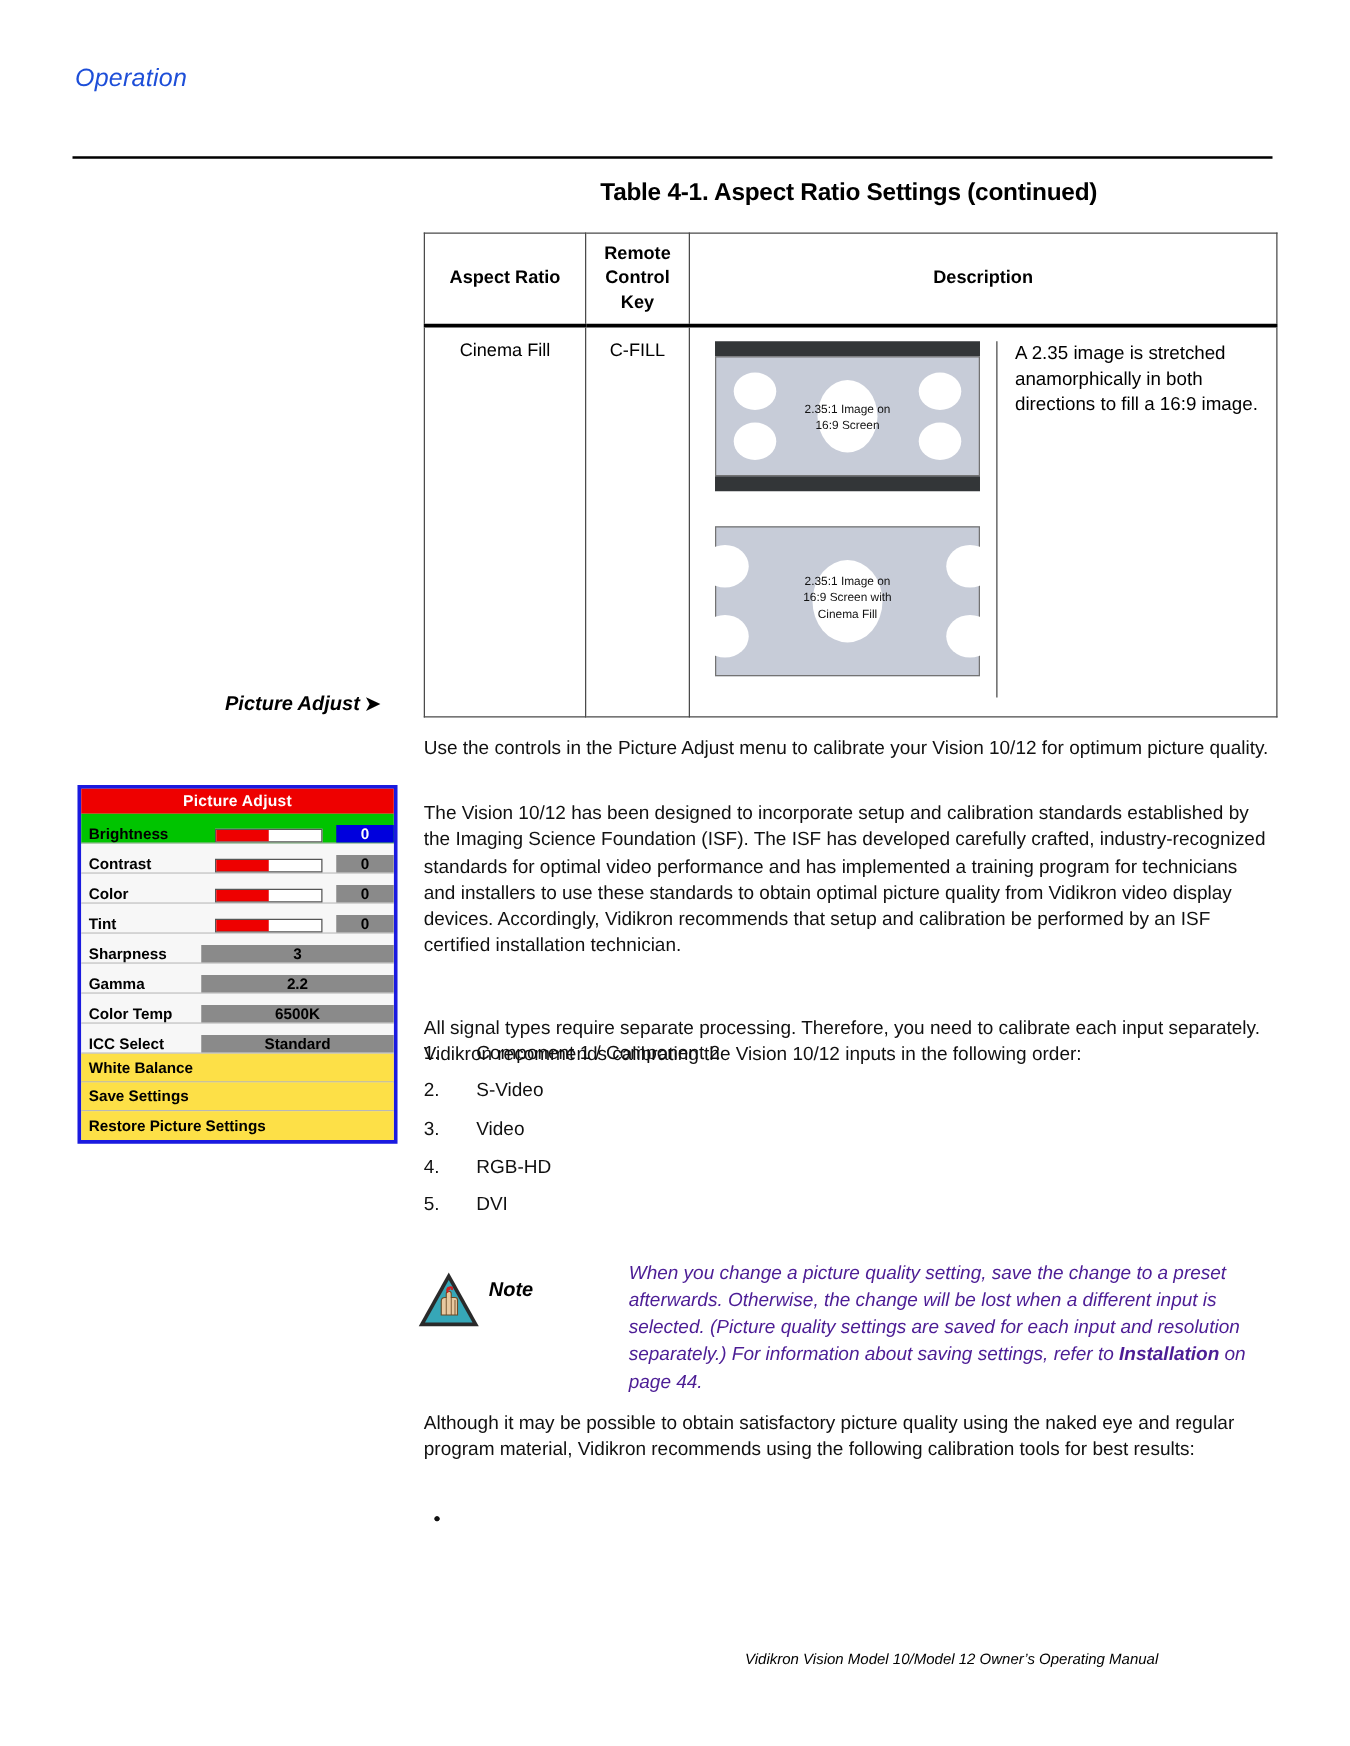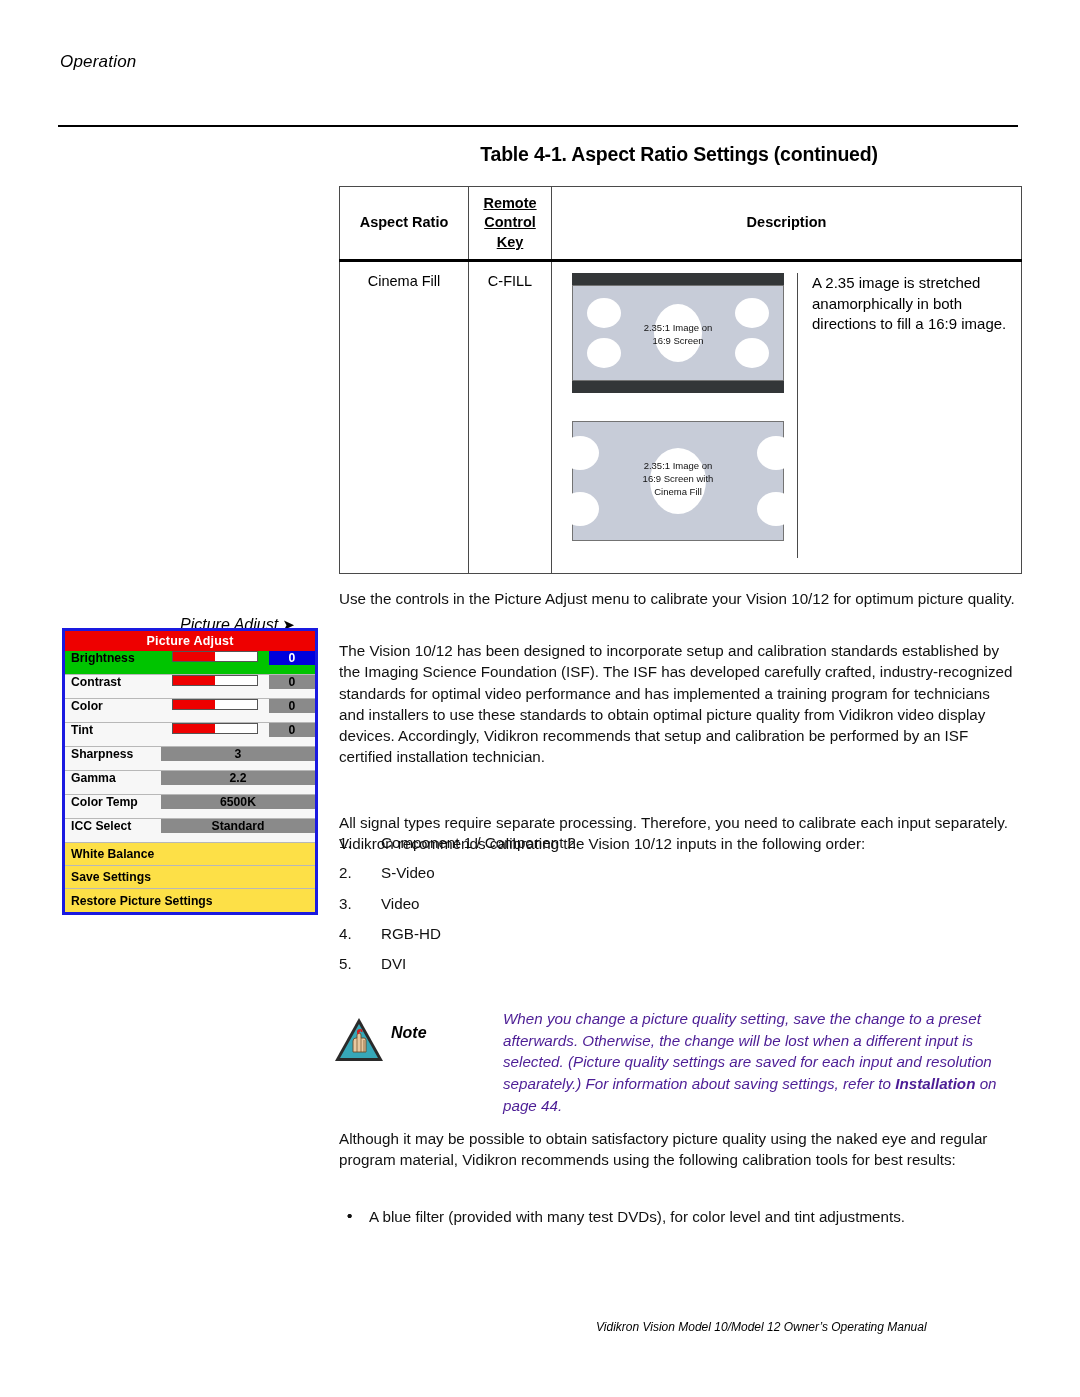--- a/index.html
+++ b/index.html
@@ -15,22 +15,22 @@
     color: #000000;
     overflow: hidden;
   }
 
   
   .running-head {
     position: absolute;
     left: 60px;
     top: 52px;
     font-style: italic;
-    font-size: 17px;
-    color: #000000;
+    font-size: 20px;
+    color: #1d4ed8;
     letter-spacing: .2px;
   }
   .head-rule {
     position: absolute;
     left: 58px;
     top: 125px;
     width: 960px;
     height: 0;
     border-top: 2.5px solid #000;
   }
@@ -62,21 +62,21 @@
   .tbl thead th {
     font-size: 14.5px;
     font-weight: bold;
     text-align: center;
     vertical-align: middle;
     height: 72px;
     line-height: 1.32;
     border-bottom: 3px solid #000;
   }
   .c-ar  { width: 128px; }
-  .c-key { width: 82px; text-decoration: underline; }
+  .c-key { width: 82px; }
   .c-desc{ width: 469px; }
   .tbl tbody td {
     font-size: 14.5px;
     text-align: center;
     padding-top: 11px;
     height: 300px;
   }
   .desc-cell {
     text-align: left !important;
     padding-left: 0 !important;
@@ -139,23 +139,23 @@
     font-size: 9.5px;
     line-height: 1.35;
     color: #111;
     z-index: 4;
   }
 
   
   .side-label {
     position: absolute;
     left: 180px;
-    top: 616px;
+    top: 554px;
     font-size: 16px;
-    font-weight: normal;
+    font-weight: bold;
     font-style: italic;
     white-space: nowrap;
   }
   .side-label .arrow {
     font-style: normal;
     font-size: 15px;
     margin-left: 4px;
   }
 
   
@@ -275,21 +275,21 @@
     background: #ee0000;
     color: #ffffff;
     text-align: center;
     font-size: 12.5px;
     font-weight: bold;
     padding: 3px 0 3px;
     letter-spacing: .2px;
   }
   .osd-row {
     display: flex;
-    align-items: flex-start;
+    align-items: flex-end;
     height: 23px;
     border-bottom: 1px solid #b8b8b8;
     background: #f7f7f7;
   }
   .osd-row:last-child { border-bottom: none; }
   .osd-row.sel { background: #00c400; }
   .osd-name {
     flex: 0 0 96px;
     display: flex;
     align-items: center;
@@ -449,21 +449,21 @@
   </div>
   <div class="note-word">Note</div>
   <div class="note-text"><span>When you change a picture quality setting, save the change to a preset afterwards. Otherwise, the change will be lost when a different input is selected. (Picture quality settings are saved for each input and resolution separately.) For information about saving settings, refer to </span><b>Installation</b><span> on page 44.</span></div>
 </div>
 
 <div class="body-col p4">Although it may be possible to obtain satisfactory picture quality using the naked eye and regular program material, Vidikron recommends using the following calibration tools for best results:</div>
 
 <div class="body-col bullets">
   <ul class="dots">
     <li><span class="dot">•</span></li>
-    <li><span class="dot">•</span><span>A blue filter (provided with many test DVDs), for color level and tint adjustments.</span></li>
+    <li><span class="dot">•</span></li>
   </ul>
 </div>
 
 <div class="osd">
   <div class="osd-title">Picture Adjust</div>
 
   <div class="osd-row sel">
     <span class="osd-name">Brightness</span>
     <span class="osd-slidewrap">
       <span class="slider">

